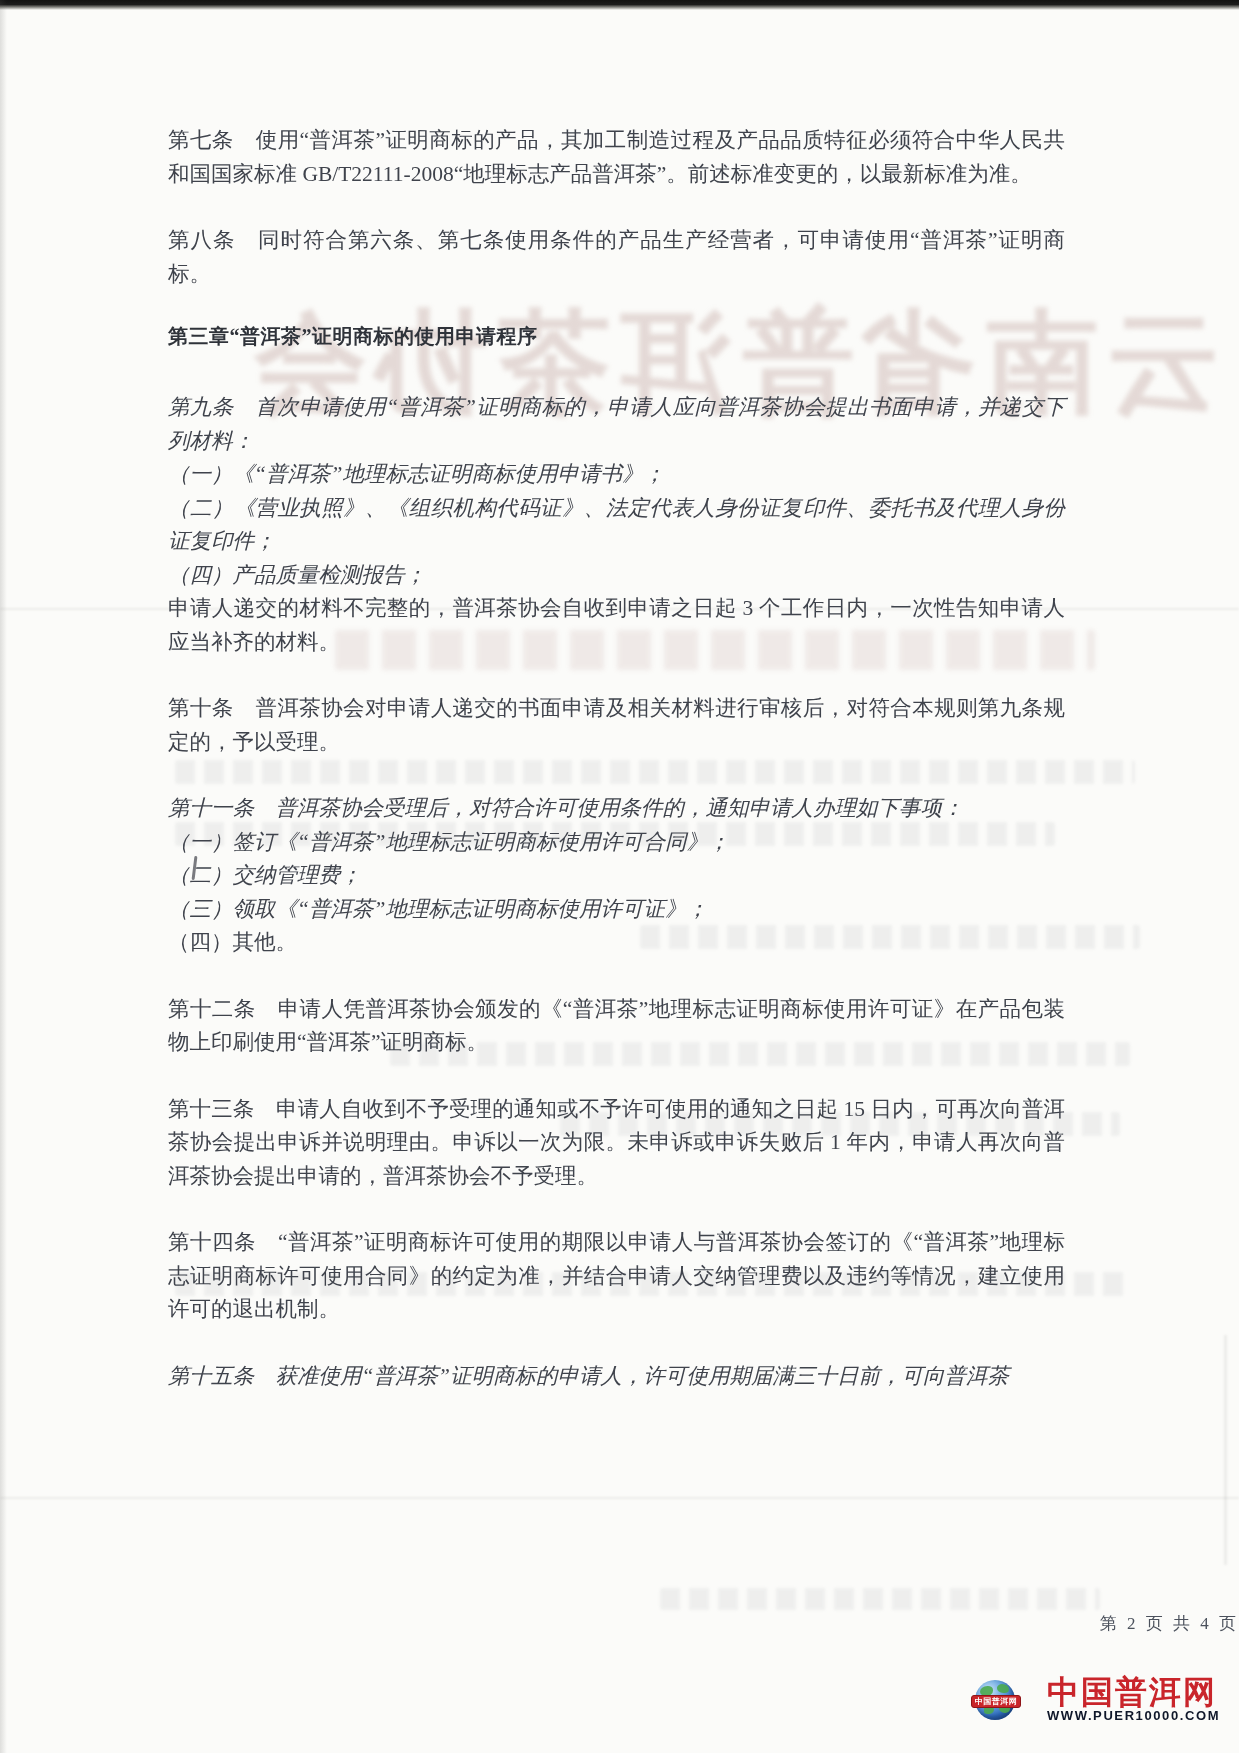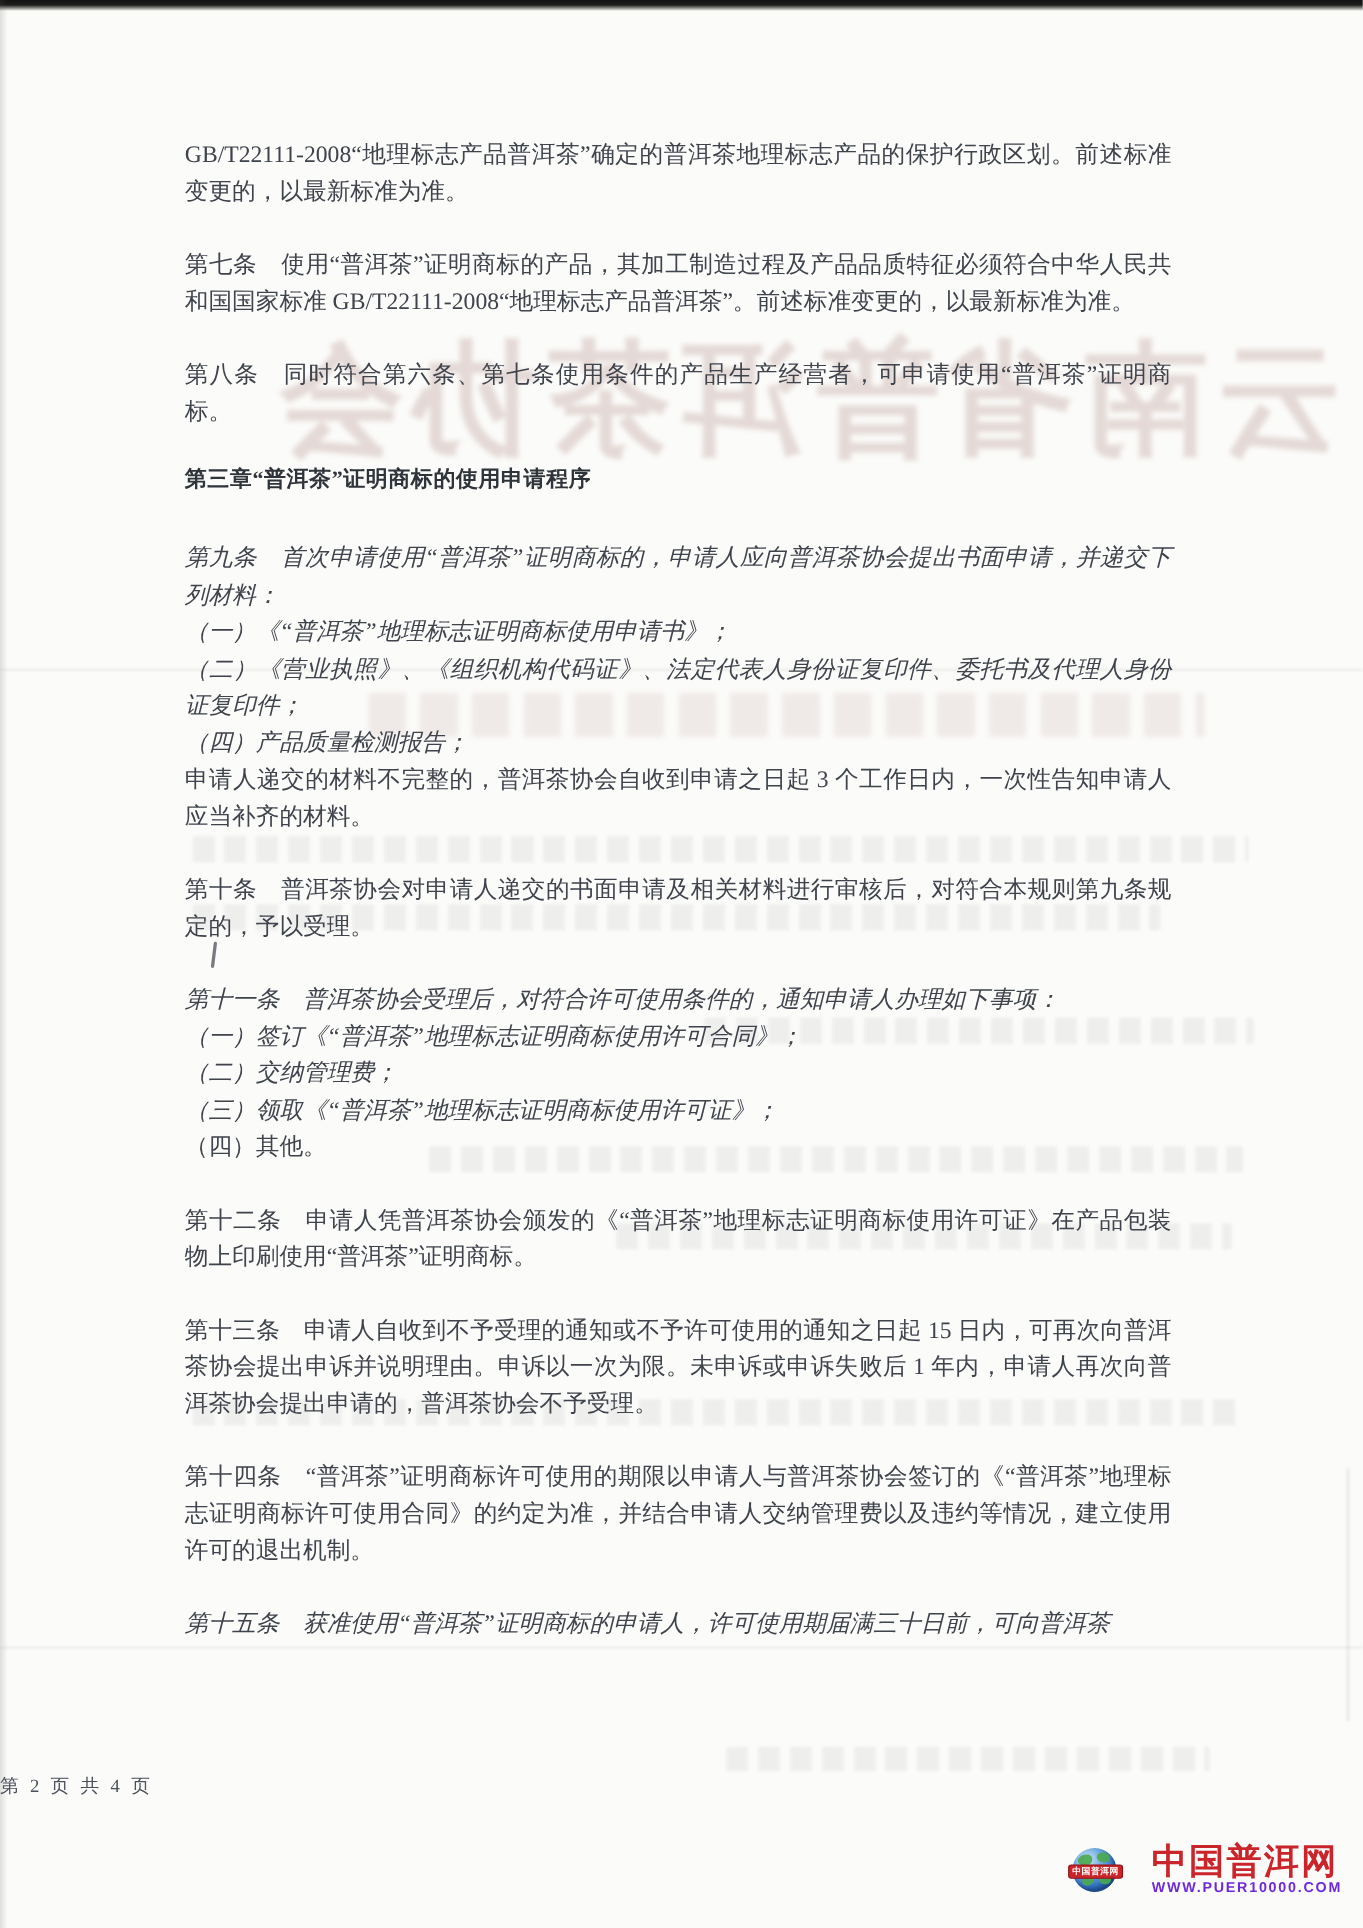--- a/index.html
+++ b/index.html
@@ -63,21 +63,21 @@
   }
   .content p{margin:0 0 33px 0;}
   .content p.m0{margin-bottom:0;font-style:italic;}
   .content p.m28{margin-bottom:23px;}
   .chapter{
     font-size:20px;line-height:44px;font-weight:bold;color:#2f333a;
     margin:0;letter-spacing:0.5px;text-align:left;
   }
   
   .footer{
-    position:absolute;top:1612px;left:0;width:1239px;text-align:left;
+    position:absolute;top:1612px;left:0;width:1239px;text-align:right;
     font-size:17px;color:#4b515c;letter-spacing:3px;
   }
   
   .logo{
     position:absolute;left:975px;top:1676px;display:flex;align-items:center;
     font-family:"Liberation Sans", sans-serif;
     gap:24px;
   }
   .globe{
     position:relative;width:40px;height:40px;border-radius:50%;
@@ -95,21 +95,21 @@
     background:#c9252b;border:1px solid #8e1418;border-radius:3px;
     color:#ffffff;font-size:8px;line-height:11px;text-align:center;
     font-weight:bold;letter-spacing:0.5px;white-space:nowrap;overflow:hidden;
   }
   .logo-text{margin-left:8px;}
   .logo-name{
     font-size:32px;font-weight:bold;color:#c9252b;letter-spacing:2px;
     line-height:32px;white-space:nowrap;
   }
   .logo-url{
-    font-size:13px;font-weight:bold;color:#6d28d9;letter-spacing:1.6px;
+    font-size:13px;font-weight:bold;color:#0f172a;letter-spacing:1.6px;
     line-height:14px;margin-top:1px;white-space:nowrap;
   }
 </style>
 </head>
 <body>
 
 <div class="page">
 
   <div class="scan-edge"></div>
   <div class="edge-shadow-left"></div>
@@ -124,21 +124,20 @@
   <div class="bleed gray g5"></div>
   <div class="bleed gray g6"></div>
   <div class="bleed gray g7"></div>
 
   <div class="crease c1"></div>
   <div class="crease c2"></div>
   <div class="pen-mark"></div>
   <div class="streak-right"></div>
 
   <div class="content">
-    <p>GB/T22111-2008“地理标志产品普洱茶”确定的普洱茶地理标志产品的保护行政区划。前述标准变更的，以最新标准为准。</p>
     <p>第七条　使用“普洱茶”证明商标的产品，其加工制造过程及产品品质特征必须符合中华人民共和国国家标准 GB/T22111-2008“地理标志产品普洱茶”。前述标准变更的，以最新标准为准。</p>
     <p class="m28">第八条　同时符合第六条、第七条使用条件的产品生产经营者，可申请使用“普洱茶”证明商标。</p>
     <p class="chapter">第三章“普洱茶”证明商标的使用申请程序</p>
     <p class="m0">第九条　首次申请使用“普洱茶”证明商标的，申请人应向普洱茶协会提出书面申请，并递交下列材料：</p>
     <p class="m0">（一）《“普洱茶”地理标志证明商标使用申请书》；</p>
     <p class="m0">（二）《营业执照》、《组织机构代码证》、法定代表人身份证复印件、委托书及代理人身份证复印件；</p>
     <p class="m0">（四）产品质量检测报告；</p>
     <p>申请人递交的材料不完整的，普洱茶协会自收到申请之日起 3 个工作日内，一次性告知申请人应当补齐的材料。</p>
     <p>第十条　普洱茶协会对申请人递交的书面申请及相关材料进行审核后，对符合本规则第九条规定的，予以受理。</p>
     <p class="m0">第十一条　普洱茶协会受理后，对符合许可使用条件的，通知申请人办理如下事项：</p>

